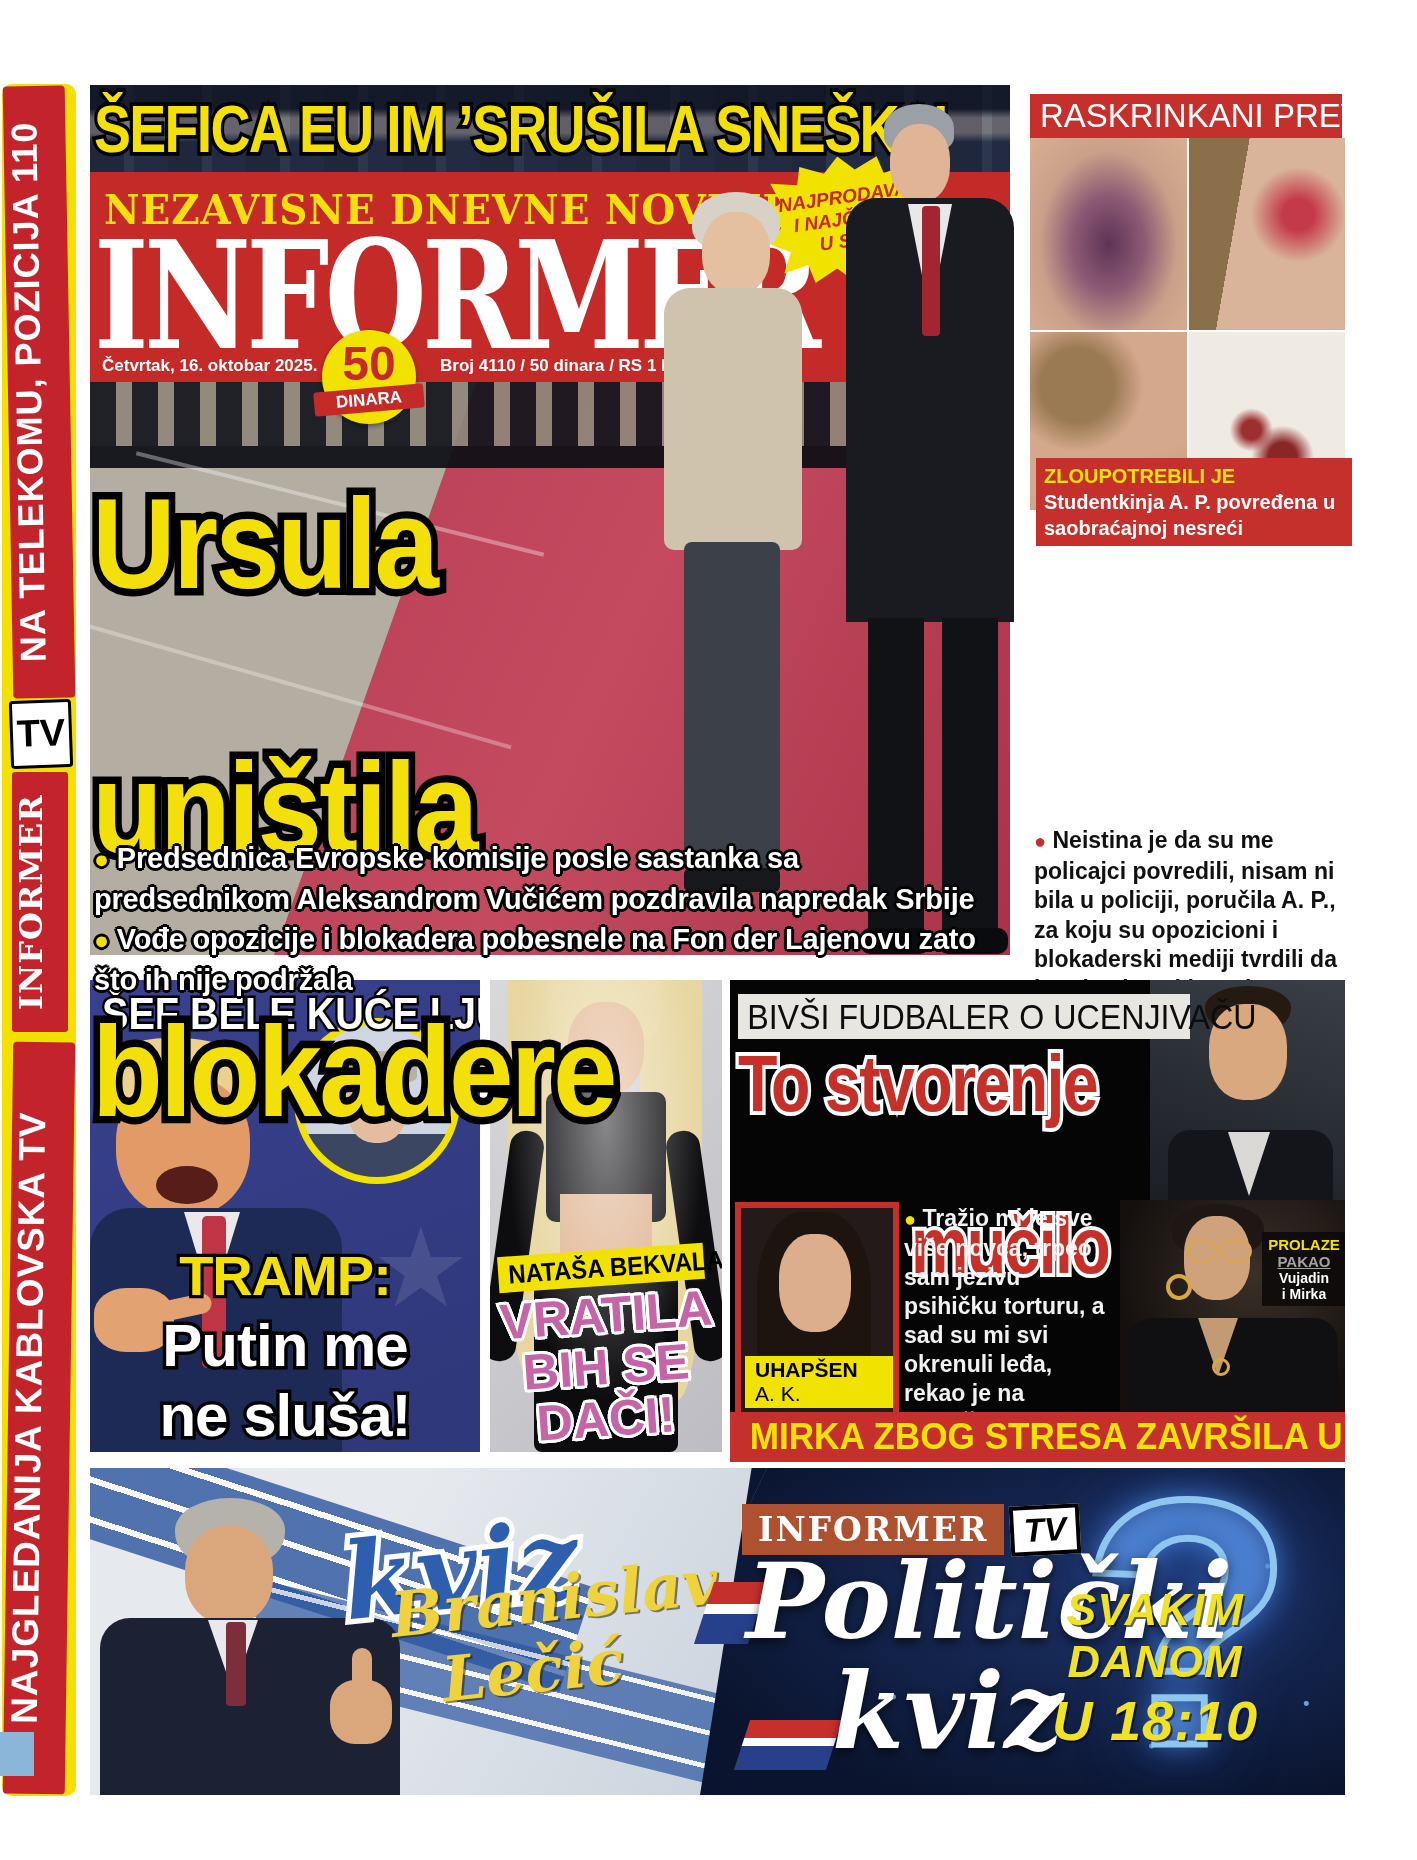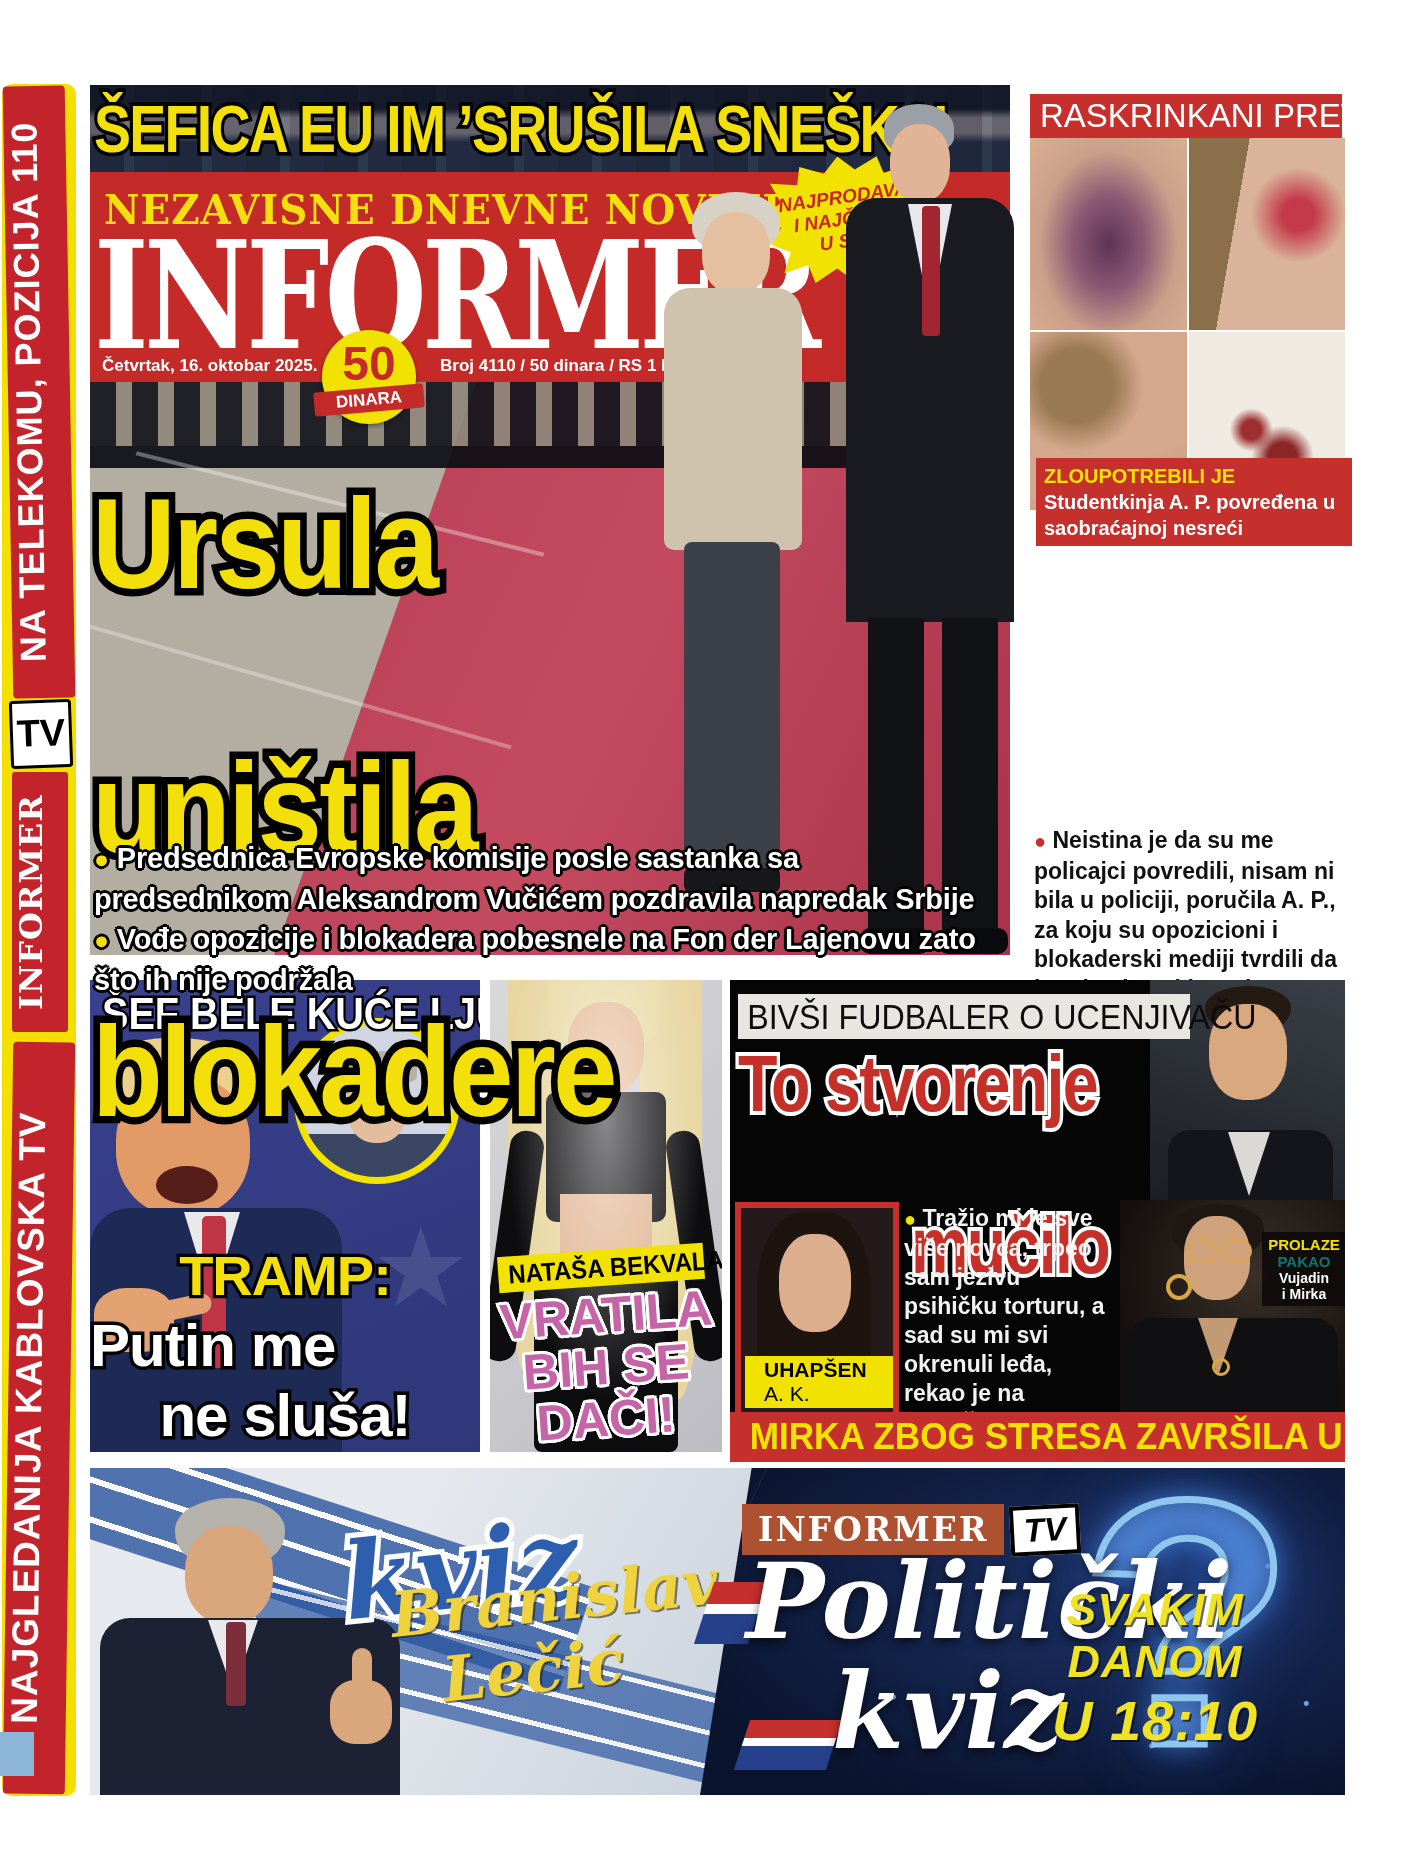--- a/index.html
+++ b/index.html
@@ -156,21 +156,21 @@
     <div class="abs" style="left:60px;top:318px;width:62px;height:20px;background:#e2a272;border-radius:10px;transform:rotate(-12deg);"></div>
     <div class="abs" style="left:204px;top:38px;width:152px;height:152px;border:7px solid #f2e200;border-radius:50%;
                 background:linear-gradient(180deg,#cfd6e2 0 72%,#3a4662 72%);overflow:hidden;">
       <div class="abs" style="left:38px;top:26px;width:78px;height:32px;background:#b6b2a6;border-radius:50% 50% 20% 20%;"></div>
       <div class="abs" style="left:45px;top:40px;width:62px;height:78px;background:#e3bd9d;border-radius:45%;"></div>
     </div>
     <div class="abs stroke sk-b nw" style="left:12px;top:12px;font-size:44px;font-weight:bold;color:#fff;transform:scale(0.9,1);transform-origin:left top;" data-text="ŠEF BELE KUĆE LJUT">ŠEF BELE KUĆE LJUT</div>
     <div class="abs" style="left:0;top:268px;width:100%;text-align:center;">
       <span class="stroke sk-b nw" style="display:inline-block;font-size:56px;font-weight:bold;color:#f3e00a;letter-spacing:-1px;" data-text="TRAMP:">TRAMP:</span>
     </div>
-    <div class="abs" style="left:0;top:336px;width:100%;">
+    <div class="abs" style="left:0;top:336px;width:100%;text-align:center;">
       <span class="stroke sk-b nw" style="display:inline-block;font-size:60px;font-weight:bold;color:#fff;letter-spacing:-1px;" data-text="Putin me">Putin me</span>
     </div>
     <div class="abs" style="left:0;top:406px;width:100%;text-align:center;">
       <span class="stroke sk-b nw" style="display:inline-block;font-size:60px;font-weight:bold;color:#fff;letter-spacing:-1px;" data-text="ne sluša!">ne sluša!</span>
     </div>
   </div>
 
   <div class="abs natasa-bg" style="left:490px;top:980px;width:232px;height:472px;background:linear-gradient(135deg,#d9d9dc,#bcbcc2);overflow:hidden;">
     <div class="abs" style="left:18px;top:0;width:54px;height:400px;background:#e7d6a0;border-radius:0 0 50% 40%;"></div>
     <div class="abs" style="left:150px;top:0;width:62px;height:420px;background:#e7d6a0;border-radius:0 0 40% 50%;"></div>
@@ -206,21 +206,21 @@
       <div class="nw" style="color:#0d0d0d;font-size:35px;line-height:45px;padding-left:10px;transform:scale(0.92,1);transform-origin:left top;">BIVŠI FUDBALER O UCENJIVAČU</div>
     </div>
     <div class="abs stroke sk-w nw" style="left:8px;top:64px;font-size:76px;font-weight:bold;color:#c53129;letter-spacing:-2px;
                 transform:scale(0.85,1.05);transform-origin:left top;z-index:2;" data-text="To stvorenje">To stvorenje</div>
     <div class="abs stroke sk-w nw" style="left:8px;top:150px;font-size:76px;font-weight:bold;color:#c53129;letter-spacing:-2px;
                 transform:scale(0.85,1.05);transform-origin:left top;z-index:2;" data-text="me je mučilo">me je mučilo</div>
 
     <div class="abs" style="left:5px;top:222px;width:152px;height:208px;border:6px solid #c5302c;background:#241a19;overflow:hidden;z-index:2;">
       <div class="abs" style="left:16px;top:4px;width:114px;height:192px;background:#1d130f;border-radius:40% 40% 20px 20px;"></div>
       <div class="abs" style="left:38px;top:26px;width:72px;height:98px;background:#dcae8d;border-radius:44%;"></div>
-      <div class="abs" style="left:4px;bottom:8px;background:#f2e200;padding:2px 19px;">
+      <div class="abs" style="left:4px;bottom:8px;background:#f2e200;padding:2px 10px;">
         <span class="b nw" style="font-size:21px;color:#000;">UHAPŠEN</span>
         <span class="nw" style="font-size:21px;color:#000;">A. K.</span>
       </div>
     </div>
 
     <div class="abs b" style="left:174px;top:224px;width:216px;font-size:23px;line-height:29px;color:#f2f2f2;z-index:2;">
       <span style="color:#f2e200;font-size:20px;">●</span>
       <span>Tražio mi je sve više novca, trpeo sam jezivu psihičku torturu, a sad su mi svi okrenuli leđa, rekao je na saslušanju Vujadin Savić, kog je intimnim snimcima ucenjivao transvestit A. K. (21)</span>
     </div>
 
@@ -230,21 +230,21 @@
       <div class="abs" style="left:66px;top:38px;width:26px;height:20px;border:3px solid #d8a35a;border-radius:50%;"></div>
       <div class="abs" style="left:100px;top:38px;width:26px;height:20px;border:3px solid #d8a35a;border-radius:50%;"></div>
       <div class="abs" style="left:46px;top:74px;width:18px;height:18px;border:4px solid #d9a845;border-radius:50%;"></div>
       <div class="abs" style="left:8px;top:118px;width:210px;height:94px;background:#101013;border-radius:24px 24px 0 0;"></div>
       <div class="abs" style="left:78px;top:118px;width:40px;height:58px;background:#c29a74;clip-path:polygon(0 0,100% 0,50% 100%);"></div>
       <div class="abs" style="left:92px;top:158px;width:12px;height:12px;border:3px solid #d9a845;border-radius:50%;"></div>
     </div>
 
     <div class="abs" style="left:532px;top:252px;width:80px;background:rgba(10,8,8,.85);padding:4px 2px;text-align:center;z-index:3;">
       <div class="nw b" style="font-size:15px;color:#f2e200;">PROLAZE</div>
-      <div class="nw b" style="font-size:15px;color:#0f766e;">PAKAO</div>
+      <div class="nw b" style="font-size:15px;color:#a3a3a3;text-decoration:underline;">PAKAO</div>
       <div class="nw b" style="font-size:14px;color:#fff;">Vujadin</div>
       <div class="nw b" style="font-size:14px;color:#fff;">i Mirka</div>
     </div>
 
     <div class="abs" style="left:0;top:432px;width:615px;height:50px;background:#c5302c;text-align:center;z-index:3;">
       <span class="nw b" style="display:inline-block;font-size:37px;color:#f2e200;line-height:50px;transform:scale(0.95,1);">MIRKA ZBOG STRESA ZAVRŠILA U BOLNICI</span>
     </div>
   </div>
 
   <div class="abs" style="left:90px;top:1468px;width:1255px;height:327px;overflow:hidden;background:#d3d8de;">

